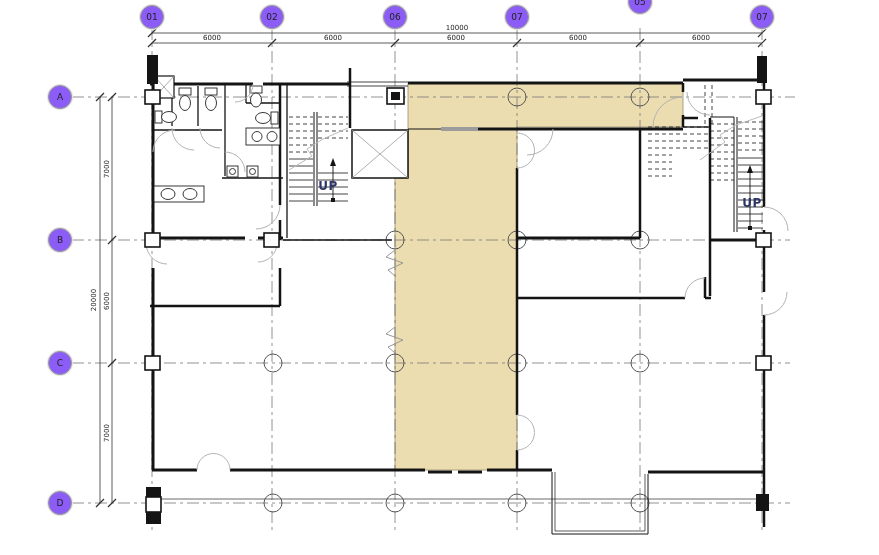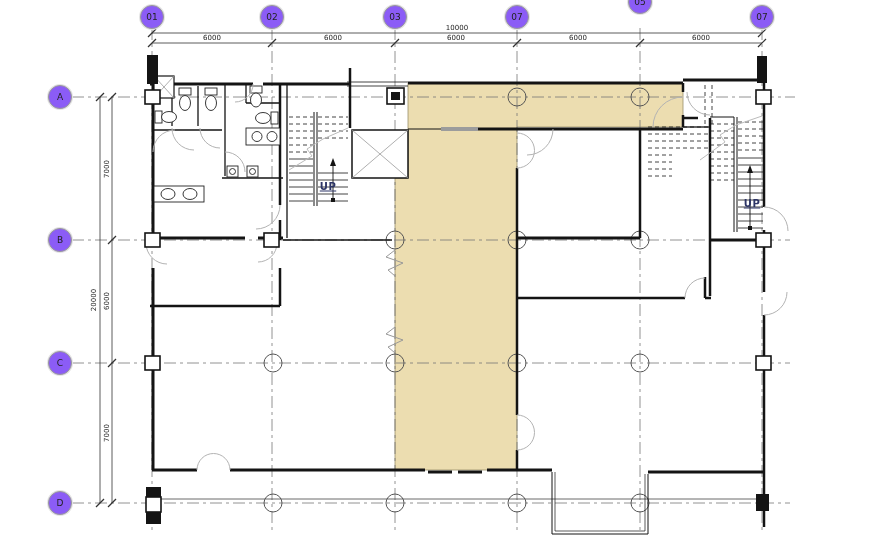--- a/index.html
+++ b/index.html
@@ -4,21 +4,21 @@
 <style>
   html,body{margin:0;padding:0;background:#fff;}
   #stage{position:relative;width:879px;height:555px;background:#fff;overflow:hidden;
          font-family:"DejaVu Sans","Liberation Sans",sans-serif;}
   #stage svg{position:absolute;left:0;top:0;}
   .bubble{position:absolute;width:22px;height:22px;border:1px solid #9a9a9a;border-radius:50%;
           background:#8b5cf6;display:flex;align-items:center;justify-content:center;
           font-size:9px;color:#222;transform:translate(-50%,-50%);box-shadow:0 0 0 1px #e4e4e4;text-align:center;}
   .dim{position:absolute;font-size:7px;color:#222;transform:translate(-50%,-50%);white-space:nowrap;}
   .dim.rot{transform:translate(-50%,-50%) rotate(-90deg);}
-  .uplabel{position:absolute;font-size:10px;font-weight:bold;color:#2d3566;transform:translate(-50%,-50%);letter-spacing:.5px;text-decoration:underline;}
+  .uplabel{position:absolute;font-size:12px;font-weight:bold;color:#2d3566;transform:translate(-50%,-50%);letter-spacing:.5px;}
 </style>
 </head>
 <body>
 
 <div id="stage">
 
 <svg width="879" height="555" viewBox="0 0 879 555">
 
   <g>
     <polygon points="408,83 683,83 683,127 517,127 517,470 395,470 395,178 408,178" fill="#ecddb0" stroke="#8d8succ" stroke-width="0"></polygon>
@@ -246,21 +246,21 @@
       <rect x="146" y="487" width="15" height="10"></rect>
       <rect x="146" y="512" width="15" height="12"></rect>
       <rect x="756" y="494" width="13" height="17"></rect>
     </g>
     <rect x="146" y="497" width="15" height="15" fill="#fff" stroke="#141414" stroke-width="1.6"></rect>
   </g>
 </svg>
 
   <div class="bubble" style="left:152px;top:17px">01</div>
   <div class="bubble" style="left:272px;top:17px">02</div>
-  <div class="bubble" style="left:395px;top:17px">03</div>
+  <div class="bubble" style="left:395px;top:17px">06</div>
   <div class="bubble" style="left:517px;top:17px">07</div>
   <div class="bubble" style="left:640px;top:2px">05</div>
   <div class="bubble" style="left:762px;top:17px">07</div>
 
   <div class="bubble" style="left:60px;top:97px">A</div>
   <div class="bubble" style="left:60px;top:240px">B</div>
   <div class="bubble" style="left:60px;top:363px">C</div>
   <div class="bubble" style="left:60px;top:503px">D</div>
 
   <span class="dim" style="left:457px;top:28px">10000</span>

